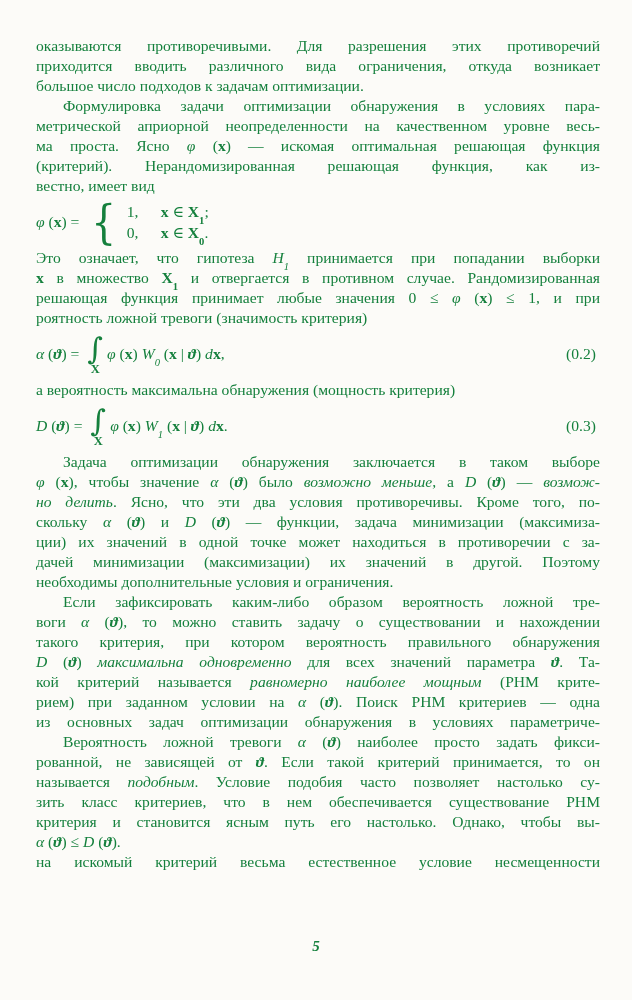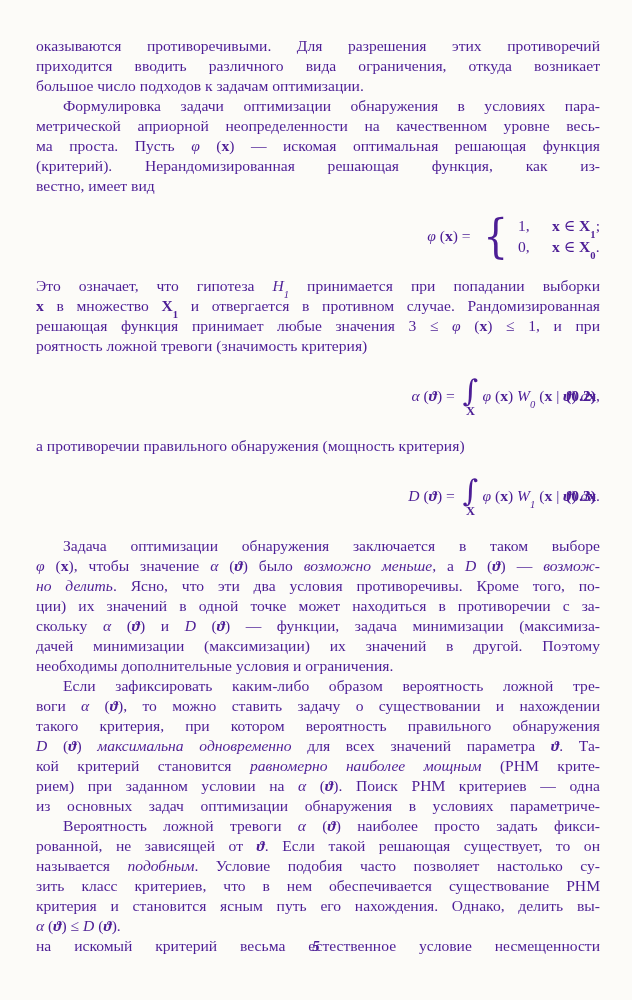--- a/index.html
+++ b/index.html
@@ -3,45 +3,45 @@
 <meta charset="utf-8">
 <style>
   * { box-sizing: border-box; }
   html, body { margin: 0; padding: 0; }
   body { background: #fcfbf8; }
 
   .page {
     width: 632px; height: 1000px;
     position: relative;
     background: #fcfbf8;
-    color: #4c1d95;
+    color: #15803d;
     font-family: "Liberation Serif", "DejaVu Serif", serif;
     font-size: 15.6px;
     line-height: 20px;
     overflow: hidden;
   }
 
   .textblock { position: absolute; left: 36px; top: 36px; width: 564px; }
 
   .para { margin: 0; }
   .para.indent .line:first-child { text-indent: 27px; }
 
   .line { text-align: justify; text-align-last: justify; min-height: 20px; }
   .line.lastline { text-align-last: auto; }
 
   .it { font-style: italic; }
   .bd { font-weight: bold; }
   .bi { font-weight: bold; font-style: italic; }
 
   sub { font-size: 68%; line-height: 0; position: relative; top: 3px; }
 
-  .formula { position: relative; display: flex; justify-content: flex-end; align-items: center; margin: 18px 0; min-height: 44px; }
+  .formula { position: relative; display: flex; justify-content: flex-start; align-items: center; margin: 4px 0; min-height: 44px; }
   .f-inner { display: flex; align-items: center; }
   .f-lhs, .f-body { white-space: pre; }
-  .eqnum { position: absolute; right: 4px; top: 50%; transform: translateY(-50%); font-weight: bold; }
+  .eqnum { position: absolute; right: 4px; top: 50%; transform: translateY(-50%); }
 
   .brace { font-size: 46px; line-height: 40px; font-weight: 400; margin: 0 8px 0 10px; transform: scaleX(0.85); font-family: "DejaVu Serif", serif; }
   .caserows { display: flex; flex-direction: column; row-gap: 1px; }
   .caserow { display: flex; }
   .caseval { width: 34px; }
 
   .intwrap { display: inline-flex; flex-direction: column; align-items: center; margin: 0 4px 0 8px; }
   .intsign { font-size: 30px; line-height: 30px; font-family: "DejaVu Serif", serif; }
   .intlimit { font-weight: bold; font-size: 12.5px; line-height: 11px; }
 
@@ -56,21 +56,21 @@
 <div class="page">
   <main class="textblock" id="textblock">
       <div class="para">
         <div class="line"><span>оказываются противоречивыми. Для разрешения этих противоречий</span></div>
         <div class="line"><span>приходится вводить различного вида ограничения, откуда возникает</span></div>
         <div class="line lastline"><span>большое число подходов к задачам оптимизации.</span></div>
       </div>
       <div class="para indent">
         <div class="line"><span>Формулировка задачи оптимизации обнаружения в условиях пара-</span></div>
         <div class="line"><span>метрической априорной неопределенности на качественном уровне весь-</span></div>
-        <div class="line"><span>ма проста. Пусть </span><span class="it">φ</span><span> (</span><span class="bd">x</span><span>) — искомая оптимальная решающая функция</span></div>
+        <div class="line"><span>ма проста. Ясно </span><span class="it">φ</span><span> (</span><span class="bd">x</span><span>) — искомая оптимальная решающая функция</span></div>
         <div class="line"><span>(критерий). Нерандомизированная решающая функция, как из-</span></div>
         <div class="line lastline"><span>вестно, имеет вид</span></div>
       </div>
       <div class="formula">
         <span class="f-inner">
           <span class="f-lhs"><span class="it">φ</span><span> (</span><span class="bd">x</span><span>) =</span></span>
           <span class="brace">{</span>
           <span class="caserows">
             <span class="caserow">
               <span class="caseval">1,</span>
@@ -79,70 +79,70 @@
             <span class="caserow">
               <span class="caseval">0,</span>
               <span class="casecond"><span class="bd">x</span><span> ∈ </span><span class="bd">X<sub>0</sub></span><span>.</span></span>
             </span>
           </span>
         </span>
       </div>
       <div class="para">
         <div class="line"><span>Это означает, что гипотеза </span><span class="it">H<sub>1</sub></span><span> принимается при попадании выборки</span></div>
         <div class="line"><span class="bd">x</span><span> в множество </span><span class="bd">X<sub>1</sub></span><span> и отвергается в противном случае. Рандомизированная</span></div>
-        <div class="line"><span>решающая функция принимает любые значения 3 ≤ </span><span class="it">φ</span><span> (</span><span class="bd">x</span><span>) ≤ 1, и при</span></div>
+        <div class="line"><span>решающая функция принимает любые значения 0 ≤ </span><span class="it">φ</span><span> (</span><span class="bd">x</span><span>) ≤ 1, и при</span></div>
         <div class="line lastline"><span>роятность ложной тревоги (значимость критерия)</span></div>
       </div>
       <div class="formula">
         <span class="f-inner">
           <span class="f-lhs"><span class="it">α</span><span> (</span><span class="bi">ϑ</span><span>) =</span></span>
           <span class="intwrap">
             <span class="intsign">∫</span>
             <span class="intlimit">X</span>
           </span>
           <span class="f-body"><span class="it">φ</span><span> (</span><span class="bd">x</span><span>) </span><span class="it">W<sub>0</sub></span><span> (</span><span class="bd">x</span><span> | </span><span class="bi">ϑ</span><span>) </span><span class="it">d</span><span class="bd">x</span><span>,</span></span>
         </span>
         <span class="eqnum">(0.2)</span>
       </div>
       <div class="para">
-        <div class="line lastline"><span>а противоречии правильного обнаружения (мощность критерия)</span></div>
+        <div class="line lastline"><span>а вероятность максимальна обнаружения (мощность критерия)</span></div>
       </div>
       <div class="formula">
         <span class="f-inner">
           <span class="f-lhs"><span class="it">D</span><span> (</span><span class="bi">ϑ</span><span>) =</span></span>
           <span class="intwrap">
             <span class="intsign">∫</span>
             <span class="intlimit">X</span>
           </span>
           <span class="f-body"><span class="it">φ</span><span> (</span><span class="bd">x</span><span>) </span><span class="it">W<sub>1</sub></span><span> (</span><span class="bd">x</span><span> | </span><span class="bi">ϑ</span><span>) </span><span class="it">d</span><span class="bd">x</span><span>.</span></span>
         </span>
         <span class="eqnum">(0.3)</span>
       </div>
       <div class="para indent">
         <div class="line"><span>Задача  оптимизации обнаружения заключается в таком выборе</span></div>
         <div class="line"><span class="it">φ</span><span> (</span><span class="bd">x</span><span>), чтобы значение </span><span class="it">α</span><span> (</span><span class="bi">ϑ</span><span>) было </span><span class="it">возможно меньше</span><span>, а </span><span class="it">D</span><span> (</span><span class="bi">ϑ</span><span>) — </span><span class="it">возмож-</span></div>
         <div class="line"><span class="it">но делить</span><span>. Ясно, что эти два условия противоречивы. Кроме того, по-</span></div>
+        <div class="line"><span>скольку </span><span class="it">α</span><span> (</span><span class="bi">ϑ</span><span>) и </span><span class="it">D</span><span> (</span><span class="bi">ϑ</span><span>) — функции, задача минимизации (максимиза-</span></div>
         <div class="line"><span>ции) их значений в одной точке может находиться в противоречии с за-</span></div>
-        <div class="line"><span>скольку </span><span class="it">α</span><span> (</span><span class="bi">ϑ</span><span>) и </span><span class="it">D</span><span> (</span><span class="bi">ϑ</span><span>) — функции, задача минимизации (максимиза-</span></div>
         <div class="line"><span>дачей минимизации (максимизации) их значений в другой. Поэтому</span></div>
         <div class="line lastline"><span>необходимы дополнительные условия и ограничения.</span></div>
       </div>
       <div class="para indent">
         <div class="line"><span>Если зафиксировать каким-либо образом вероятность ложной тре-</span></div>
         <div class="line"><span>воги </span><span class="it">α</span><span> (</span><span class="bi">ϑ</span><span>), то можно ставить задачу о существовании и нахождении</span></div>
         <div class="line"><span>такого критерия, при котором вероятность правильного обнаружения</span></div>
         <div class="line"><span class="it">D</span><span> (</span><span class="bi">ϑ</span><span>) </span><span class="it">максимальна одновременно</span><span> для всех значений параметра </span><span class="bi">ϑ</span><span>. Та-</span></div>
-        <div class="line"><span>кой критерий становится </span><span class="it">равномерно наиболее мощным</span><span> (РНМ крите-</span></div>
+        <div class="line"><span>кой критерий называется </span><span class="it">равномерно наиболее мощным</span><span> (РНМ крите-</span></div>
         <div class="line"><span>рием) при заданном условии на </span><span class="it">α</span><span> (</span><span class="bi">ϑ</span><span>). Поиск РНМ критериев — одна</span></div>
         <div class="line"><span>из основных задач оптимизации обнаружения в условиях параметриче-</span></div>
       </div>
       <div class="para indent">
         <div class="line"><span>Вероятность ложной тревоги  </span><span class="it">α</span><span> (</span><span class="bi">ϑ</span><span>) наиболее просто задать фикси-</span></div>
-        <div class="line"><span>рованной, не зависящей от </span><span class="bi">ϑ</span><span>. Если такой решающая существует, то он</span></div>
+        <div class="line"><span>рованной, не зависящей от </span><span class="bi">ϑ</span><span>. Если такой критерий принимается, то он</span></div>
         <div class="line"><span>называется </span><span class="it">подобным</span><span>. Условие подобия часто позволяет настолько су-</span></div>
         <div class="line"><span>зить класс критериев, что в нем обеспечивается существование РНМ</span></div>
-        <div class="line"><span>критерия и становится ясным путь его нахождения. Однако, делить вы-</span></div>
+        <div class="line"><span>критерия и становится ясным путь его настолько. Однако, чтобы вы-</span></div>
         <div class="line lastline"><span class="it">α</span><span> (</span><span class="bi">ϑ</span><span>) ≤ </span><span class="it">D</span><span> (</span><span class="bi">ϑ</span><span>).</span></div>
         <div class="line"><span>на искомый критерий весьма естественное условие несмещенности</span></div>
       </div>
     </main>
   <div class="pagenum">5</div>
 </div>
 
 </body></html>

